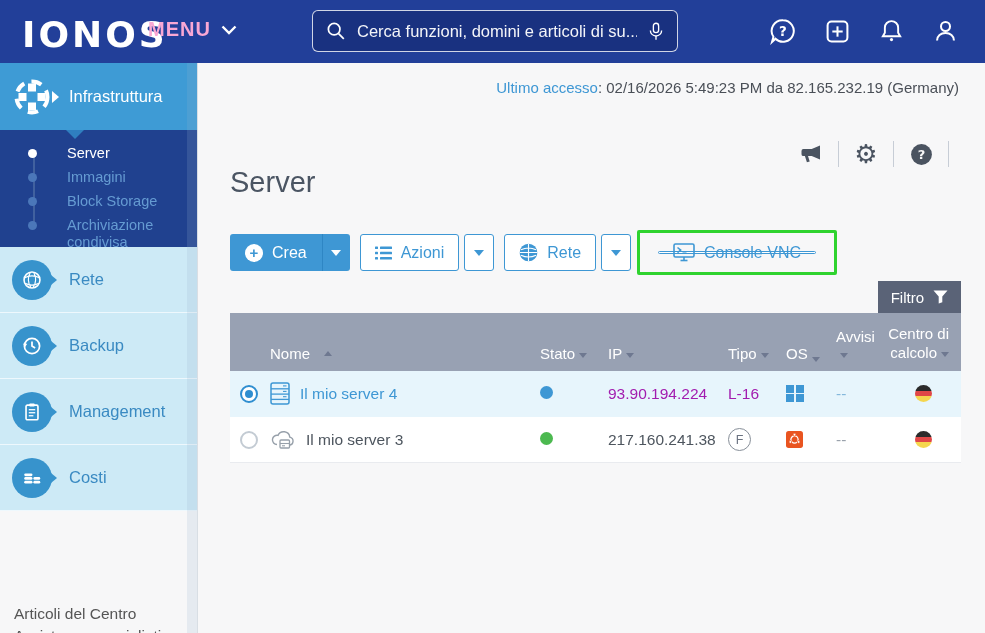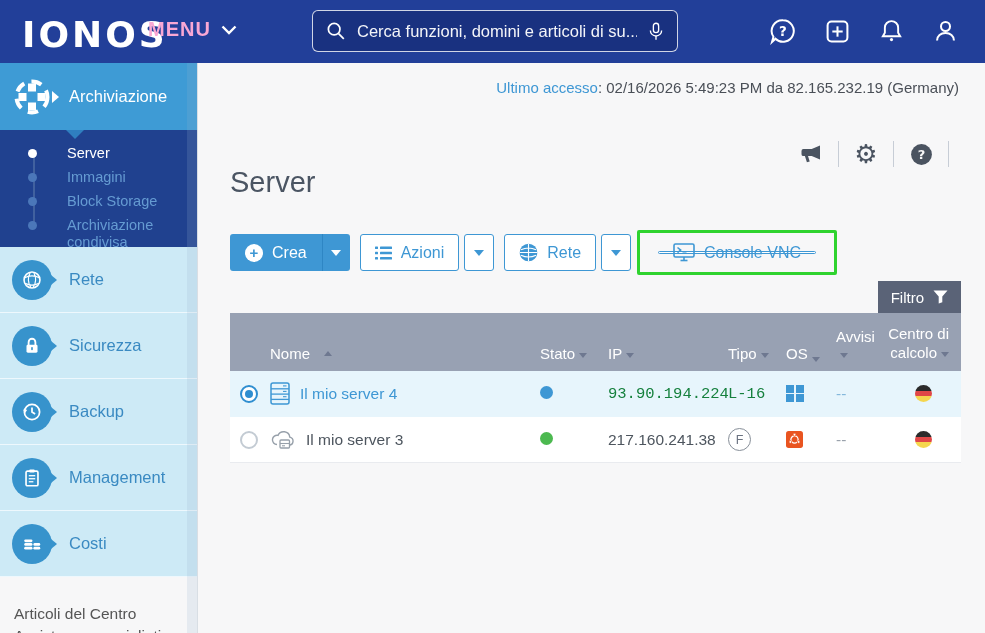--- a/index.html
+++ b/index.html
@@ -93,21 +93,21 @@
   .hsort.asc{border-top:none;border-bottom:5.5px solid #6e7890;}
   .radio{width:18px;height:18px;border-radius:50%;box-sizing:border-box;cursor:pointer;position:relative;background:#fff;}
   .radio.on{border:2px solid #2f8ed0;}
   .radio.on::after{content:'';position:absolute;left:3px;top:3px;width:8px;height:8px;border-radius:50%;background:#2f8ed0;}
   .radio.off{border:2px solid #c3cbd3;}
   .dot{width:13px;height:13px;border-radius:50%;display:inline-block;}
   .dot.blue{background:#3e97d4;}
   .dot.green{background:#4cb950;}
   .name-link{color:#3e97d4;cursor:pointer;white-space:nowrap;overflow:hidden;text-overflow:ellipsis;}
   .name-plain{color:#4d555e;cursor:pointer;white-space:nowrap;}
-  .txt-blue{color:#15803d;font-family:Liberation Mono, monospace;}
+  .txt-blue{color:#a21caf;}
   .txt-dark{color:#4d555e;}
   .txt-faint-blue{color:#85b8dc;}
   .txt-faint{color:#9aa2ac;}
   .win-logo{display:grid;grid-template-columns:8px 8px;grid-template-rows:8px 8px;gap:1.5px;}
   .win-logo span{background:#3e97d4;}
   .circle-f{width:23px;height:23px;border:1.5px solid #868e98;border-radius:50%;display:flex;align-items:center;
         justify-content:center;color:#6a7280;font-size:12.5px;box-sizing:border-box;}
   .flag-de{width:17px;height:17px;border-radius:50%;
         background:linear-gradient(#2b2b2b 0 34%,#e04747 34% 67%,#f5d64e 67% 100%);}
 </style>
@@ -170,21 +170,21 @@
       <div class="glyph">
         <svg width="46" height="46" viewBox="0 0 46 46">
           <circle cx="23" cy="23" r="15.5" fill="none" stroke="#fff" stroke-width="4" stroke-dasharray="10.5 7.5"></circle>
           <rect x="19" y="9.5" width="8" height="8" fill="#fff"></rect>
           <rect x="19" y="28.5" width="8" height="8" fill="#fff"></rect>
           <rect x="9.5" y="19" width="8" height="8" fill="#fff"></rect>
           <rect x="28.5" y="19" width="8" height="8" fill="#fff"></rect>
         </svg>
         <span class="tail"></span>
       </div>
-      <span class="lbl">Archiviazione</span>
+      <span class="lbl">Infrastruttura</span>
     </div>
 
     <nav class="submenu">
       <span class="notch"></span>
       <span class="vline"></span>
       <div class="sub-item active">
         <span class="bullet"></span>
         <span class="slbl">Server</span>
       </div>
       <div class="sub-item">
@@ -202,30 +202,20 @@
     </nav>
 
     <div class="side-item">
       <span class="icircle">
         <svg width="22" height="22" viewBox="0 0 24 24">
           <circle cx="12" cy="12" r="8.7" fill="none" stroke="#fff" stroke-width="1.7"></circle>
           <path d="M4 9.5c4.5-2.8 11.5-2.8 16 0 M4.5 15.5c4.5 2.5 10.5 2.5 15 0 M10 3.8c-2.5 5-2.5 11.5 .8 16.4 M14 3.8c2.5 5 2.5 11.5-.8 16.4" fill="none" stroke="#fff" stroke-width="1.3"></path>
         </svg>
       </span>
       <span class="lbl">Rete</span>
-    </div>
-    <div class="side-item">
-      <span class="icircle">
-        <svg width="22" height="22" viewBox="0 0 24 24">
-          <path d="M8.3 10.8V7.8a3.7 3.7 0 0 1 7.4 0v3" fill="none" stroke="#fff" stroke-width="2"></path>
-          <rect x="6" y="10.5" width="12" height="8.8" rx="1.5" fill="#fff"></rect>
-          <rect x="11.1" y="13" width="1.8" height="3.6" rx="0.9" fill="#3793cc"></rect>
-        </svg>
-      </span>
-      <span class="lbl">Sicurezza</span>
     </div>
     <div class="side-item">
       <span class="icircle">
         <svg width="22" height="22" viewBox="0 0 24 24">
           <circle cx="12" cy="12" r="8.3" fill="none" stroke="#fff" stroke-width="1.9"></circle>
           <path d="M12 7.2V12l3.4 2.2" fill="none" stroke="#fff" stroke-width="1.9"></path>
           <polygon points="2.2,9.5 6.8,9.5 4.5,13.2" fill="#fff"></polygon>
         </svg>
       </span>
       <span class="lbl">Backup</span>

